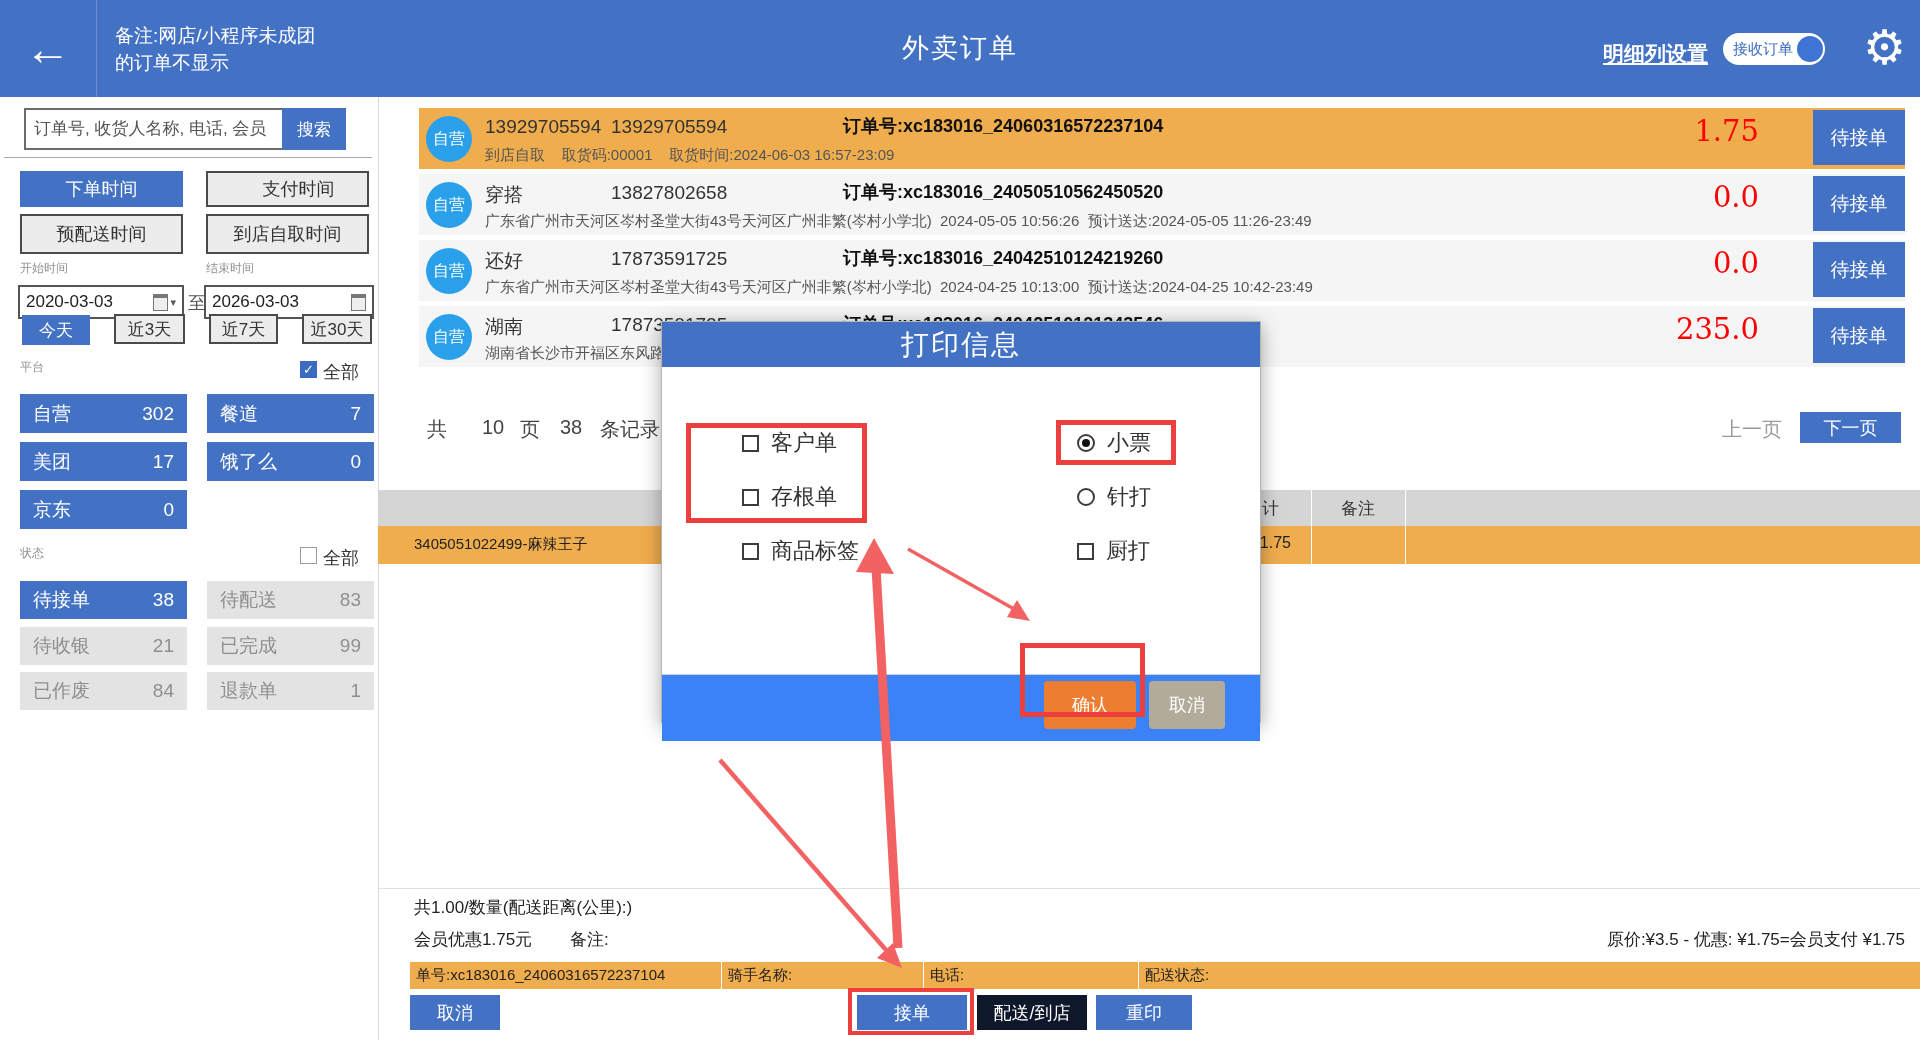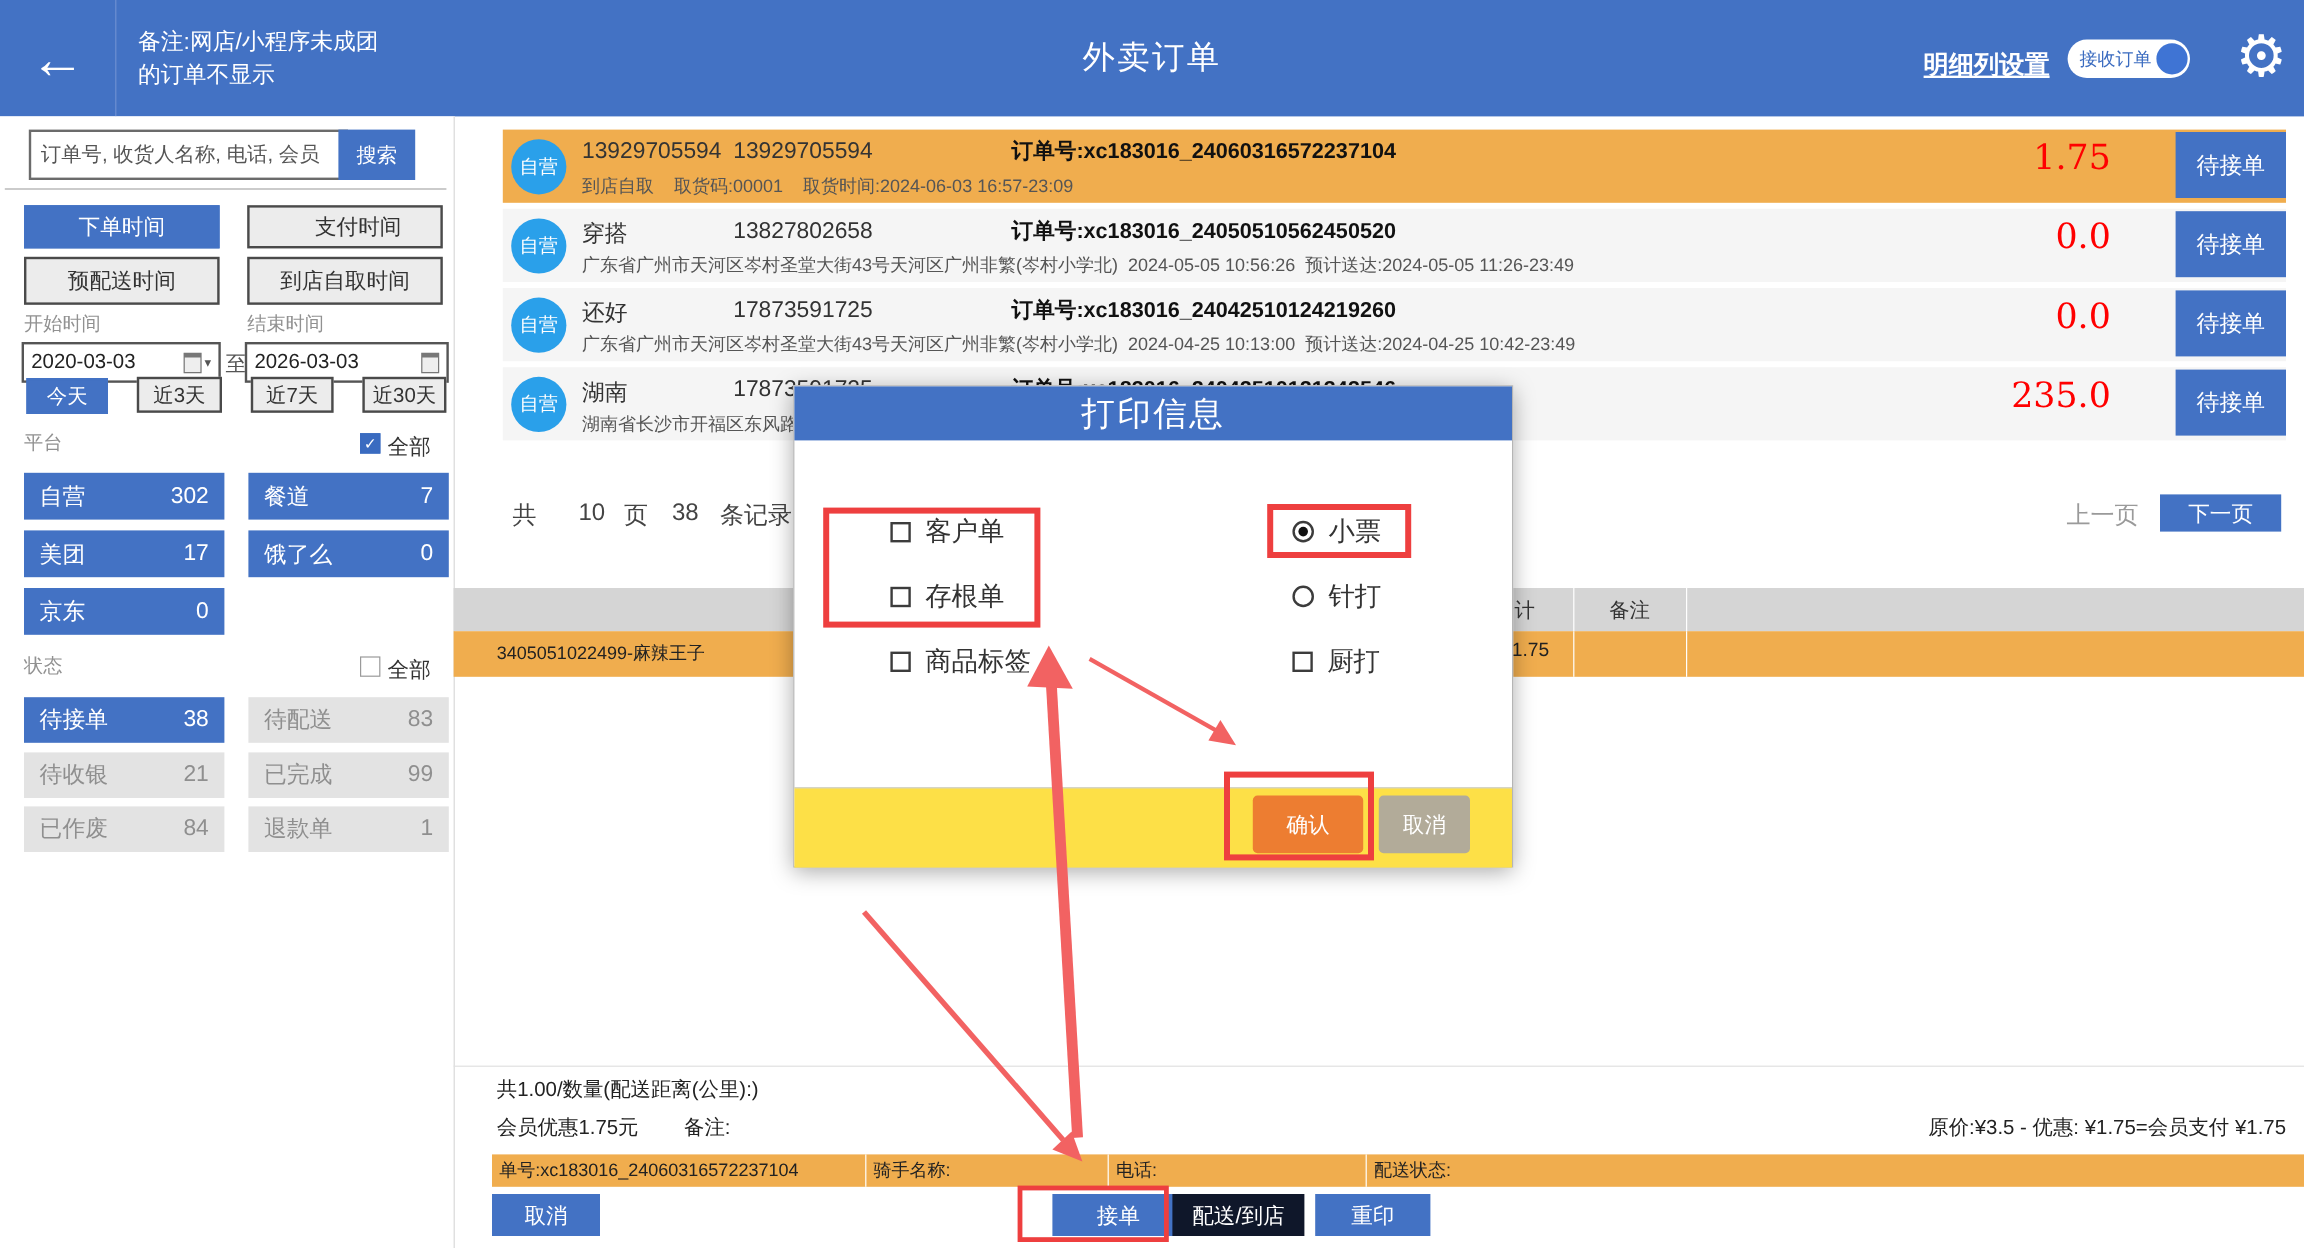--- a/index.html
+++ b/index.html
@@ -24,21 +24,21 @@
   .srch-in{left:24px;top:11px;width:246px;height:38px;border:2px solid #6b6b6b;font-size:17px;
            padding:0 8px;outline:none;color:#444;font-family:inherit;}
   .srch-in::placeholder{color:#555;}
   .srch-btn{left:282px;top:11px;width:64px;height:42px;background:#4372c4;color:#fff;font-size:17px;
             display:flex;align-items:center;justify-content:center;cursor:pointer;}
   .sdivider{left:4px;top:60px;width:368px;border-top:1px solid #a9a9a9;}
   .tbtn{width:163px;height:36px;display:flex;align-items:center;justify-content:center;
         font-size:18px;cursor:pointer;box-sizing:border-box;}
   .tbtn.on{background:#4372c4;color:#fff;border:2px solid #4372c4;}
   .tbtn.off{background:#ececec;color:#333;border:2px solid #4a4a4a;}
-  .glabel{font-size:16px;color:#919191;}
+  .glabel{font-size:12px;color:#919191;}
   .dateinp{height:34px;border:2px solid #555;display:flex;align-items:center;font-size:17px;
            color:#222;padding:0 6px;box-sizing:border-box;background:#fff;cursor:pointer;}
   .calico{margin-left:auto;display:flex;align-items:center;gap:2px;}
   .calbox{width:13px;height:12px;border:1.5px solid #777;border-top:4px solid #777;background:#eee;}
   .calarr{font-size:11px;color:#555;}
   .qbtn{height:30px;display:flex;align-items:center;justify-content:center;font-size:17px;cursor:pointer;box-sizing:border-box;}
   .qbtn.on{background:#4372c4;color:#fff;border:2px solid #4372c4;}
   .qbtn.off{background:#ececec;color:#333;border:2px solid #4a4a4a;}
   .ckbox{width:17px;height:17px;box-sizing:border-box;display:inline-flex;align-items:center;justify-content:center;}
   .ckbox.checked{background:#3a6bc0;color:#fff;font-size:13px;border:1px solid #3a6bc0;}
@@ -80,21 +80,21 @@
   
   .modal{left:661px;top:321px;width:598px;height:400px;background:#fff;border:1px solid #b5b5b5;
          box-shadow:0 4px 18px rgba(0,0,0,.35);z-index:10;}
   .mhead{left:0;top:0;width:100%;height:45px;background:#4372c4;color:#fff;font-size:28px;
          display:flex;align-items:center;justify-content:center;letter-spacing:2px;}
   .mopt{height:32px;display:flex;align-items:center;gap:12px;font-size:22px;color:#333;cursor:pointer;}
   .cb{width:17px;height:17px;border:2px solid #3c3c3c;box-sizing:border-box;background:#fff;}
   .rd{width:18px;height:18px;border:2px solid #3c3c3c;border-radius:50%;box-sizing:border-box;
       background:#fff;position:relative;}
   .rd.selr::after{content:"";position:absolute;left:3px;top:3px;width:8px;height:8px;border-radius:50%;background:#111;}
-  .mfoot{left:0;top:334px;width:100%;height:66px;background:#fde047;border-top:1px solid #cdd2da;}
+  .mfoot{left:0;top:352px;width:100%;height:66px;background:#3b82f6;border-top:1px solid #cdd2da;}
   .mconfirm{left:382px;top:6px;width:92px;height:48px;background:#ed7d31;color:#fff;font-size:18px;
             border-radius:4px;display:flex;align-items:center;justify-content:center;cursor:pointer;}
   .mcancel{left:487px;top:6px;width:76px;height:48px;background:#b2ab99;color:#fff;font-size:18px;
            border-radius:4px;display:flex;align-items:center;justify-content:center;cursor:pointer;}
   
   .redbox{border:5px solid #ee3f3f;box-sizing:border-box;z-index:20;pointer-events:none;}
   #annot-arrows{left:0;top:0;width:1920px;height:1040px;z-index:21;pointer-events:none;}
 </style>
 </head>
 <body>
@@ -274,21 +274,21 @@
   <span class="abs sumtxt" style="left:1200px;top:928px;width:705px;text-align:right;">原价:¥3.5 - 优惠: ¥1.75=会员支付 ¥1.75</span>
 
   <div class="dbar abs">
     <div class="dcell" style="width:312px;">单号:xc183016_24060316572237104</div>
     <div class="dcell" style="width:202px;">骑手名称:</div>
     <div class="dcell" style="width:215px;">电话:</div>
     <div class="dcell" style="flex:1;border-right:none;">配送状态:</div>
   </div>
 
   <div class="abs bbtn" style="left:410px;width:90px;background:#4372c4;">取消</div>
-  <div class="abs bbtn" style="left:857px;width:110px;background:#4372c4;margin-left:20px;">接单</div>
+  <div class="abs bbtn" style="left:857px;width:110px;background:#4372c4;">接单</div>
   <div class="abs bbtn" style="left:977px;width:110px;background:#0f172a;">配送/到店</div>
   <div class="abs bbtn" style="left:1096px;width:96px;background:#4372c4;">重印</div>
 
   <div class="abs modal">
     <div class="abs mhead">打印信息</div>
 
     <div class="abs mopt" style="left:80px;top:105px;">
       <span class="cb"></span>
       <span>客户单</span>
       </div>

